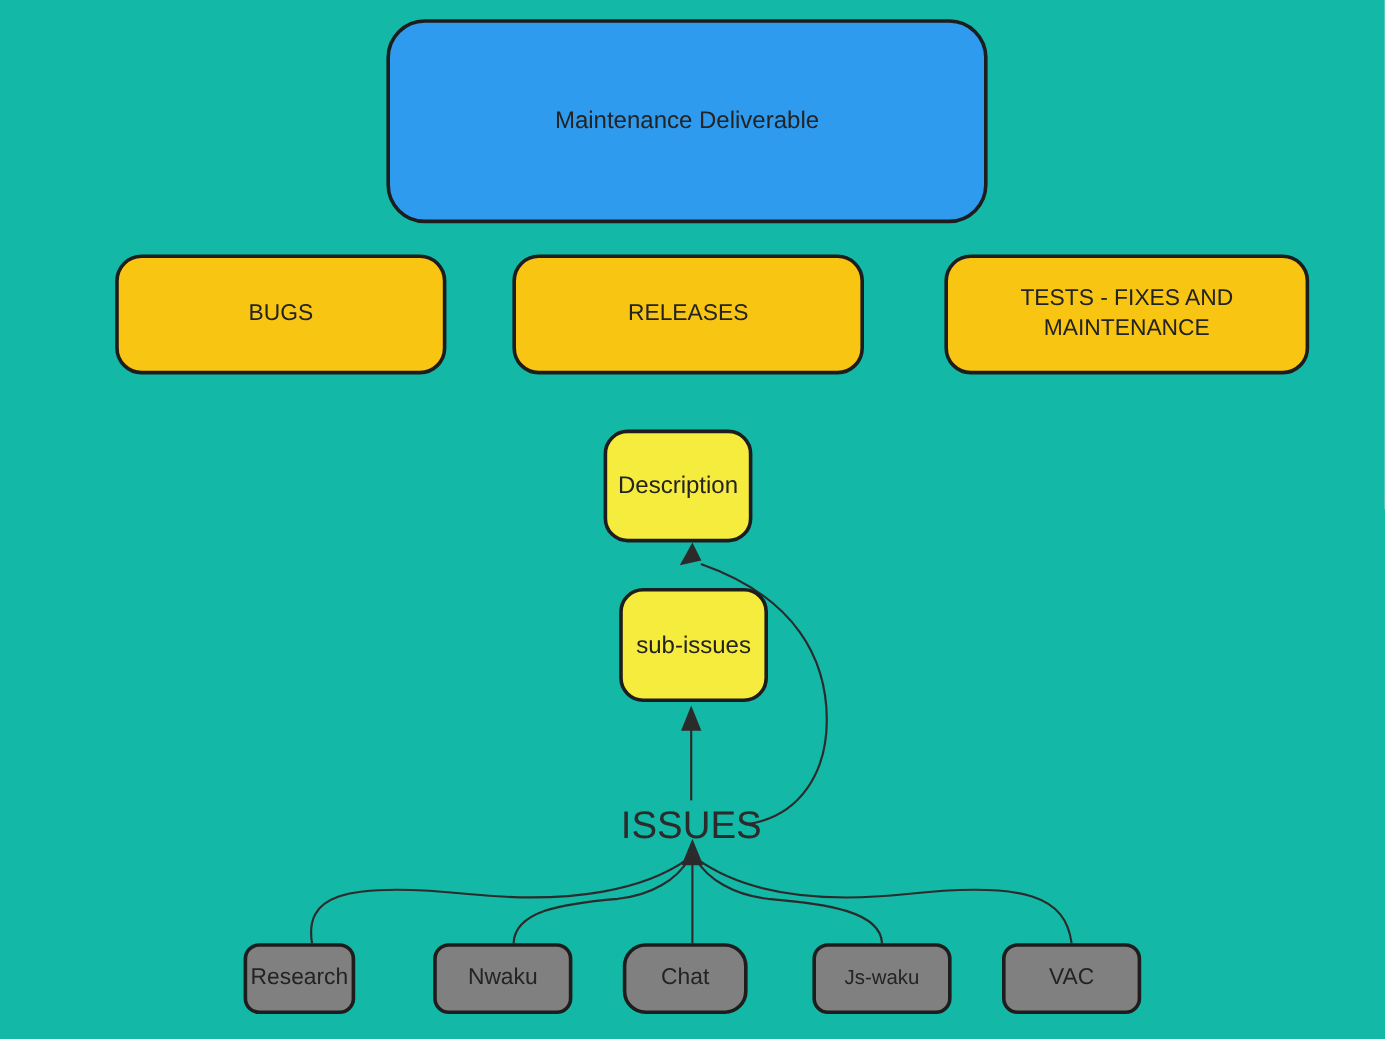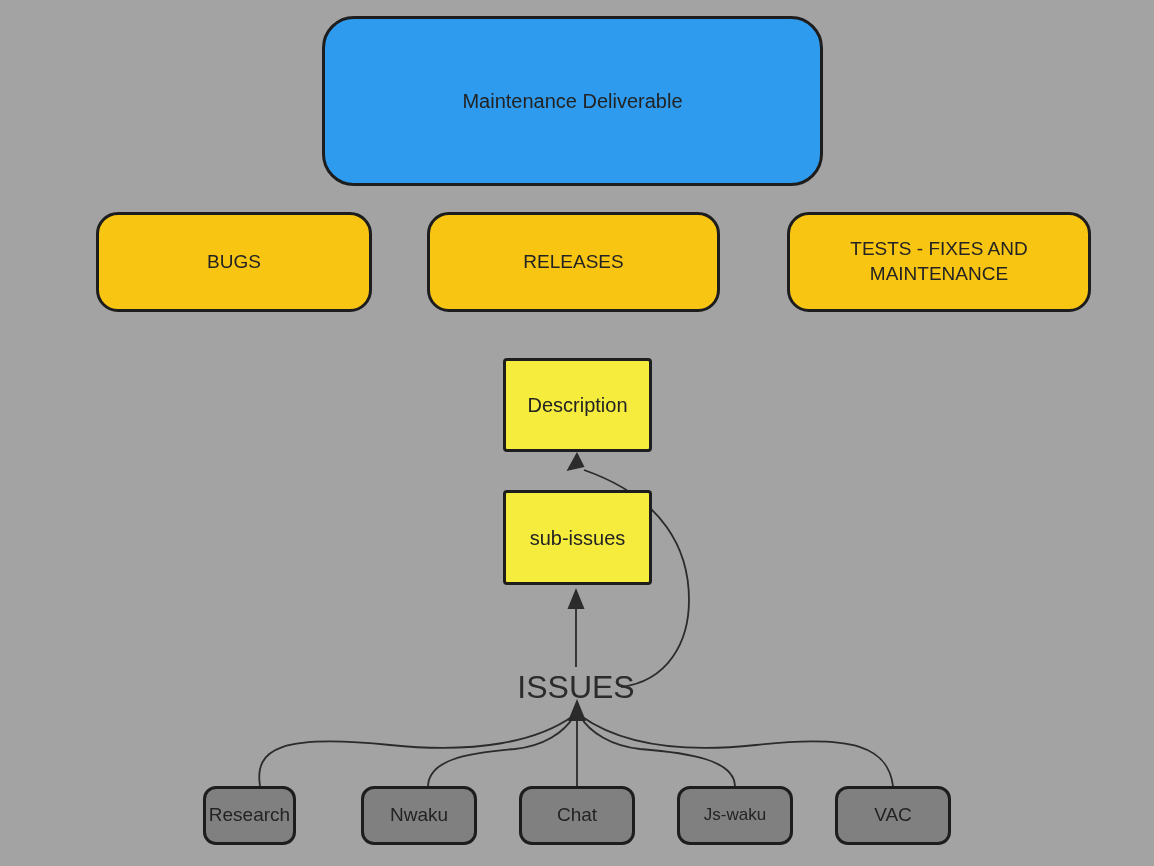--- a/index.html
+++ b/index.html
@@ -5,21 +5,21 @@
   html, body {
     margin: 0;
     padding: 0;
     background: #e7e7e7;
     font-family: "Liberation Sans", "DejaVu Sans", sans-serif;
   }
   #canvas {
     position: relative;
     width: 1154px;
     height: 866px;
-    background: #a3a3a3;
+    background: #14b8a6;
     overflow: hidden;
   }
   #connectors {
     position: absolute;
     inset: 0;
     width: 1154px;
     height: 866px;
     pointer-events: none;
   }
   .node {
@@ -44,44 +44,44 @@
     top: 212px; height: 100px;
     background: #f9c513;
     border-radius: 22px;
     font-size: 19px;
     padding: 0 26px;
   }
   .node-cat-bugs     { left: 96px;  width: 276px; }
   .node-cat-releases { left: 427px; width: 293px; }
   .node-cat-tests    { left: 787px; width: 304px; }
   .node-note {
-    left: 503px; width: 149px;
+    left: 503px; width: 124px;
     background: #f5ec3d;
-    border-radius: 4px;
+    border-radius: 20px;
     font-size: 20px;
   }
   .node-description { top: 358px; height: 94px; }
-  .node-sub-issues  { top: 490px; height: 95px; }
+  .node-sub-issues  { top: 490px; height: 95px; margin-left: 13px; }
   .issues-label {
     position: absolute;
     left: 511px; top: 669px;
     width: 130px;
     text-align: center;
     font-size: 32px;
     color: #2b2b2b;
   }
   .node-source {
     top: 786px; height: 59px;
     background: #808080;
     border-radius: 13px;
     font-size: 19px;
   }
   .node-src-research { left: 203px; width: 93px; }
   .node-src-nwaku    { left: 361px; width: 116px; }
-  .node-src-chat     { left: 519px; width: 116px; }
+  .node-src-chat     { left: 519px; width: 104px; border-radius: 19px; }
   .node-src-jswaku   { left: 677px; width: 116px; font-size: 17px; }
   .node-src-vac      { left: 835px; width: 116px; }
   .edge {
     fill: none;
     stroke: #2b2b2b;
     stroke-width: 1.8px;
   }
   .arrowhead {
     fill: #2b2b2b;
     stroke: none;

